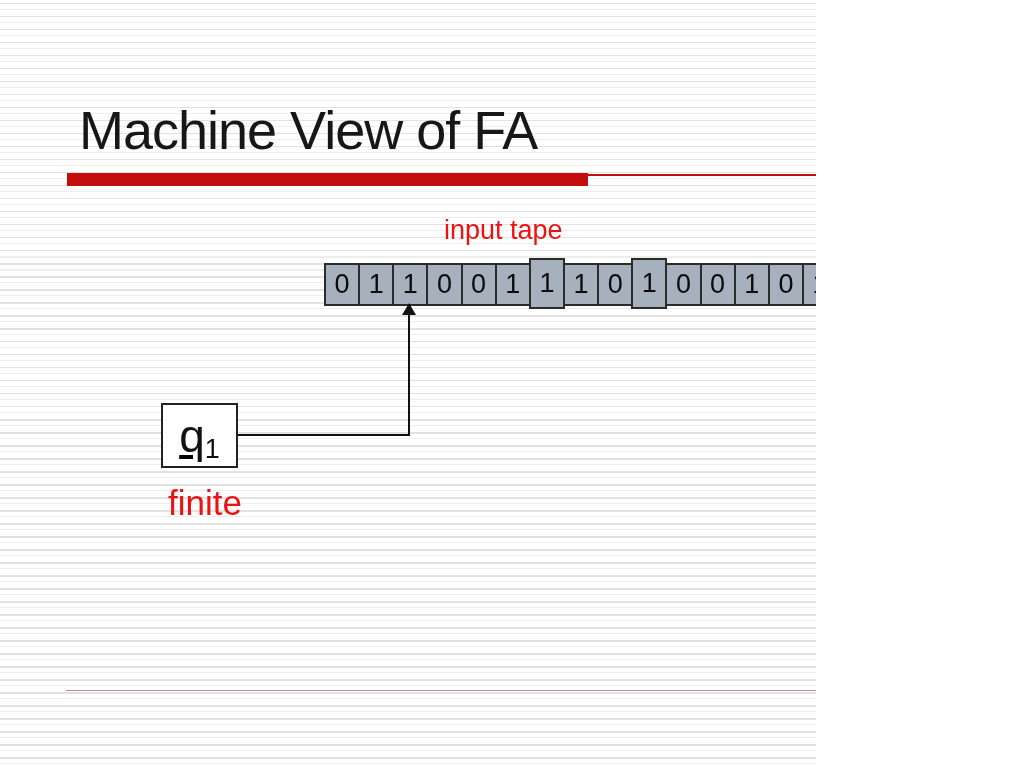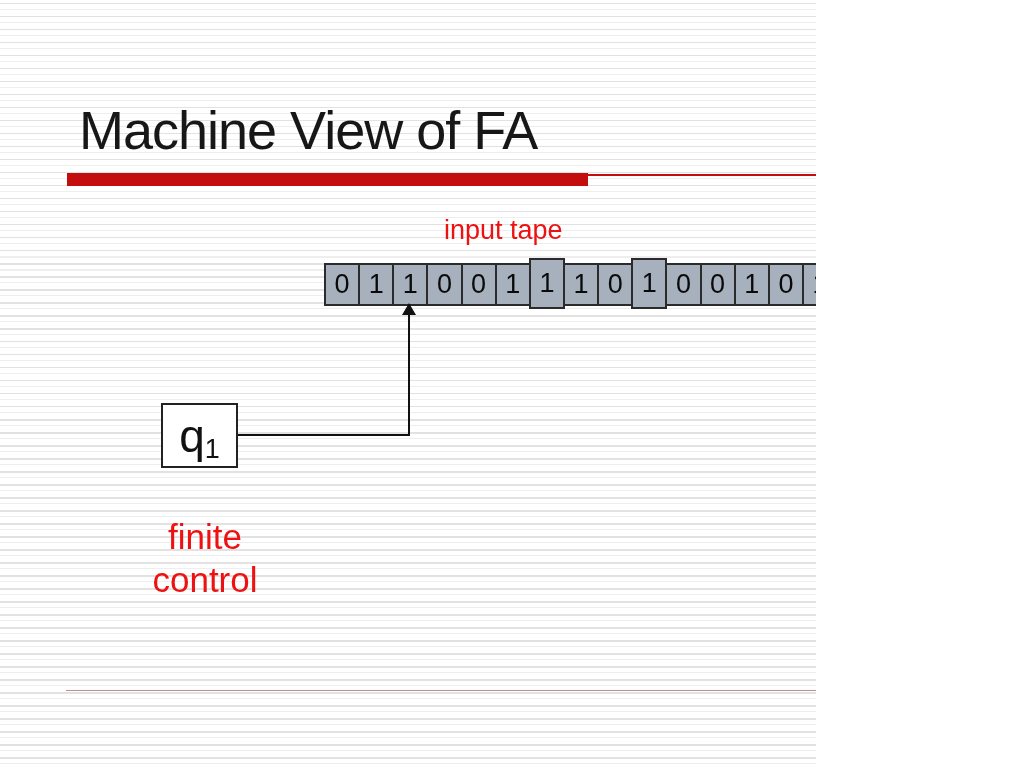--- a/index.html
+++ b/index.html
@@ -117,41 +117,41 @@
     left: 161px;
     top: 403px;
     width: 77px;
     height: 65px;
     box-sizing: border-box;
     border: 2px solid #222222;
     background: #ffffff;
     display: flex;
     align-items: center;
     justify-content: center;
+    text-decoration: underline;
   }
   .state-label {
     font-size: 46px;
     line-height: 1;
     color: #111111;
   }
   .state-label sub {
     font-size: 27px;
     line-height: 0;
     vertical-align: -0.22em;
   }
   .control-label {
     position: absolute;
     left: 110px;
     top: 481px;
     width: 190px;
     text-align: center;
     font-size: 35px;
     line-height: 43px;
     color: #ee1111;
-    margin-top: 34px;
   }
   .footer-line {
     position: absolute;
     left: 66px;
     top: 690px;
     width: 890px;
     height: 1px;
     background: #b98f8f;
   }
 </style>
@@ -188,18 +188,17 @@
   <div class="arrow-tip"></div>
   <div class="arrow-v"></div>
   <div class="arrow-h"></div>
 
   <div class="state-box">
     <span class="state-label"><span>q</span><sub>1</sub></span>
   </div>
 
   <div class="control-label">
     <div>finite</div>
-    <div>control</div>
   </div>
 
   <div class="footer-line"></div>
 
 </div>
 
 </body></html>

